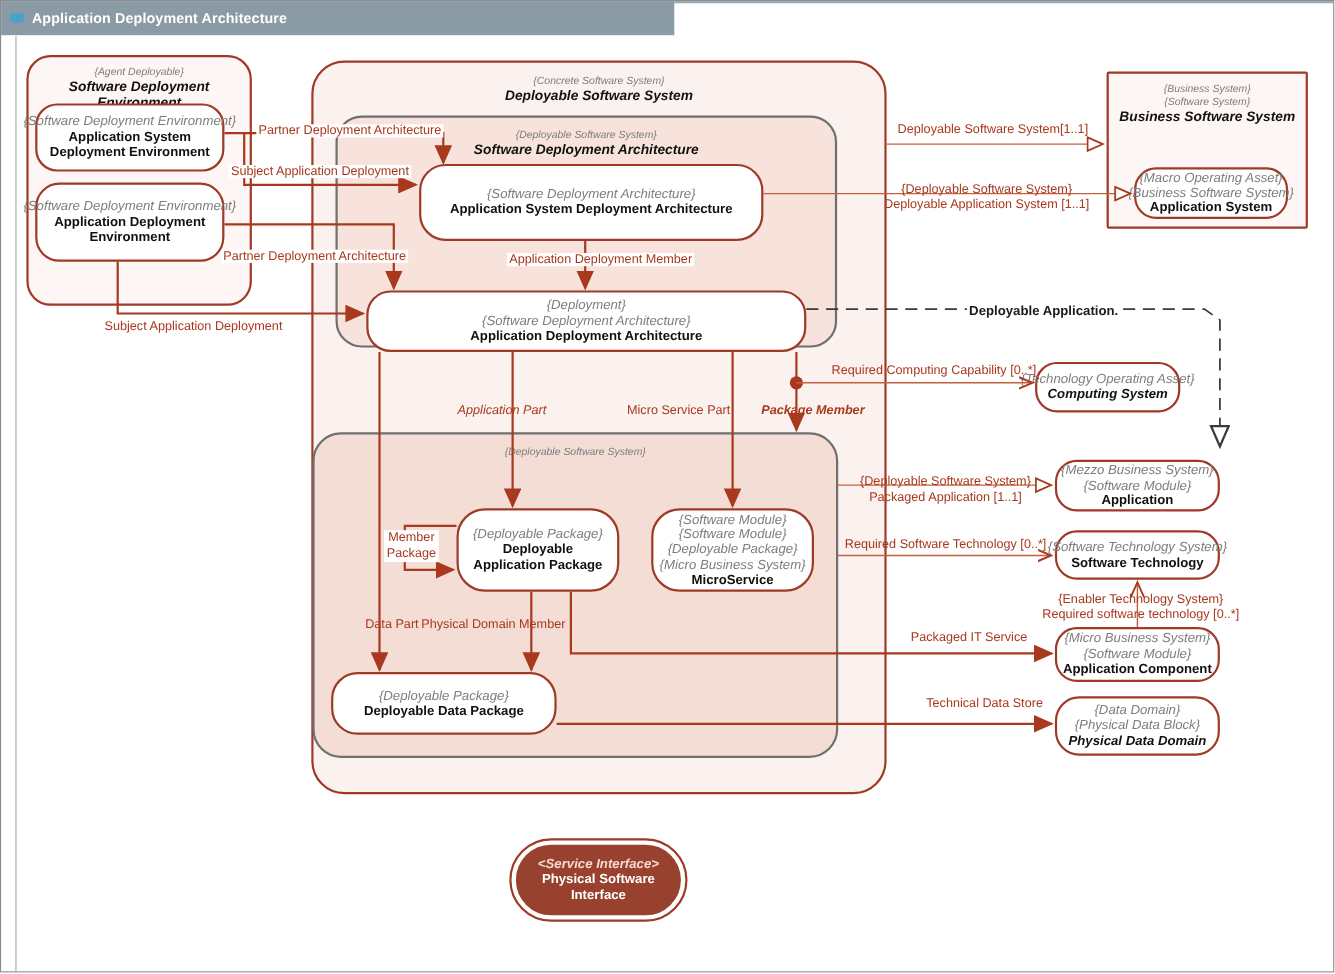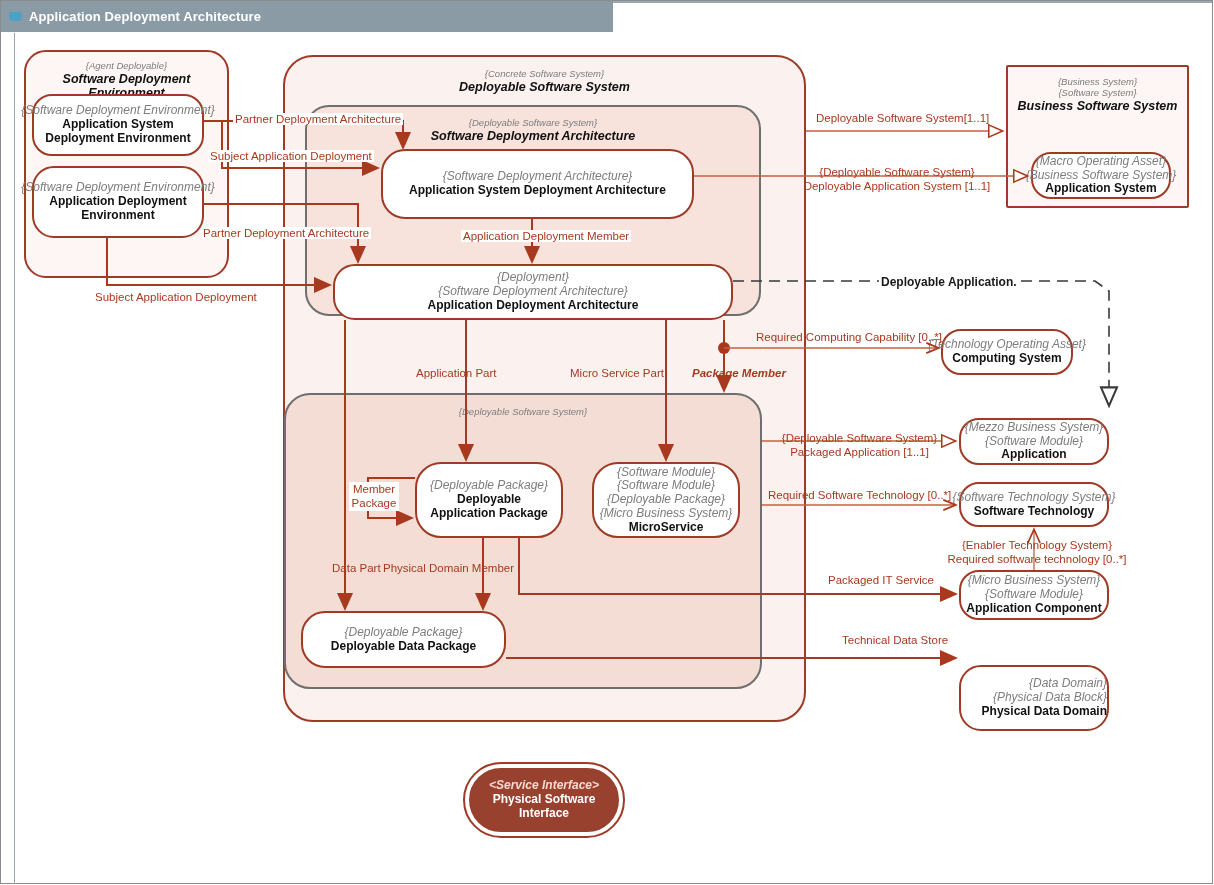--- a/index.html
+++ b/index.html
@@ -13,21 +13,21 @@
   #titlebar .tb-text{font-size:13px;font-weight:bold;color:#ffffff;letter-spacing:.1px;white-space:nowrap;}
   #topline{position:absolute;left:613px;top:1px;width:599px;height:2px;background:#9aa8b3;}
   #inner-left-border{position:absolute;left:14px;top:33px;width:1px;height:851px;background:#9aa8b3;}
 
   
   .node{position:absolute;box-sizing:border-box;border:2px solid #9e3a26;background:#ffffff;
         display:flex;flex-direction:column;align-items:center;justify-content:center;text-align:center;
         line-height:1.15;}
   .node .stereo{font-size:12px;font-style:italic;color:#7d7d7d;white-space:nowrap;}
   .node .nm{font-size:12px;font-weight:bold;color:#111;}
-  .node.italicname .nm{}
+  .node.italicname .nm{font-style:italic;}
 
   
   .group{position:absolute;box-sizing:border-box;border:2px solid #9e3a26;
          background:#fbf0ee;}
   .group > .glabel{position:absolute;left:0;right:0;text-align:center;line-height:1.15;}
   .group > .glabel .stereo{font-size:9.5px;font-style:italic;color:#7d7d7d;display:block;}
   .group > .glabel .nm{font-size:12.5px;font-weight:bold;font-style:italic;color:#111;display:block;}
   .group.gray{border-color:#6f6f6f;}
   .group.tint1{background:#fbf1ef;}
   .group.tint2{background:#f7e2dc;}
@@ -151,21 +151,21 @@
     <div class="stereo">{Software Technology System}</div>
     <div class="nm">Software Technology</div>
   </div>
 
   <div class="node" style="left:959px;top:570px;width:150px;height:50px;border-radius:20px;">
     <div class="stereo">{Micro Business System}</div>
     <div class="stereo">{Software Module}</div>
     <div class="nm">Application Component</div>
   </div>
 
-  <div class="node italicname" style="left:959px;top:665px;width:150px;height:66px;border-radius:22px;align-items:flex-end;">
+  <div class="node italicname" style="left:959px;top:633px;width:150px;height:54px;border-radius:22px;">
     <div class="stereo">{Data Domain}</div>
     <div class="stereo">{Physical Data Block}</div>
     <div class="nm">Physical Data Domain</div>
   </div>
 
   <div style="position:absolute;left:463px;top:762px;width:162px;height:76px;border:2px solid #9e3a26;border-radius:38px;background:#fff;box-sizing:border-box;"></div>
   <div class="node" style="left:469px;top:768px;width:150px;height:64px;border-radius:32px;background:#97412e;border-color:#97412e;">
     <div class="stereo" style="color:#f7d9d0;font-weight:bold;">&lt;Service Interface&gt;</div>
     <div class="nm" style="color:#ffffff;">Physical Software Interface</div>
   </div>
@@ -239,21 +239,21 @@
     </g>
   </svg>
 
   <div class="lbl" style="left:233px;top:113px;">Partner Deployment Architecture</div>
   <div class="lbl" style="left:208px;top:150px;">Subject Application Deployment</div>
   <div class="lbl" style="left:201px;top:227px;">Partner Deployment Architecture</div>
   <div class="lbl" style="left:93px;top:291px;">Subject Application Deployment</div>
 
   <div class="lbl" style="left:461px;top:230px;">Application Deployment Member</div>
 
-  <div class="lbl nobg" style="left:414px;top:367px;">Application Part</div>
+  <div class="lbl nobg" style="left:414px;top:367px;font-style:italic;">Application Part</div>
   <div class="lbl nobg" style="left:568px;top:367px;">Micro Service Part</div>
   <div class="lbl bi nobg" style="left:690px;top:367px;">Package Member</div>
 
   <div class="lbl ctr" style="left:349px;top:482px;width:50px;padding:0;line-height:1.25;">
     <span>Member</span><br>
     <span>Package</span>
   </div>
 
   <div class="lbl nobg" style="left:288px;top:562px;padding-left:44px;">Data Part</div>
   <div class="lbl nobg" style="left:381px;top:562px;">Physical Domain Member</div>

